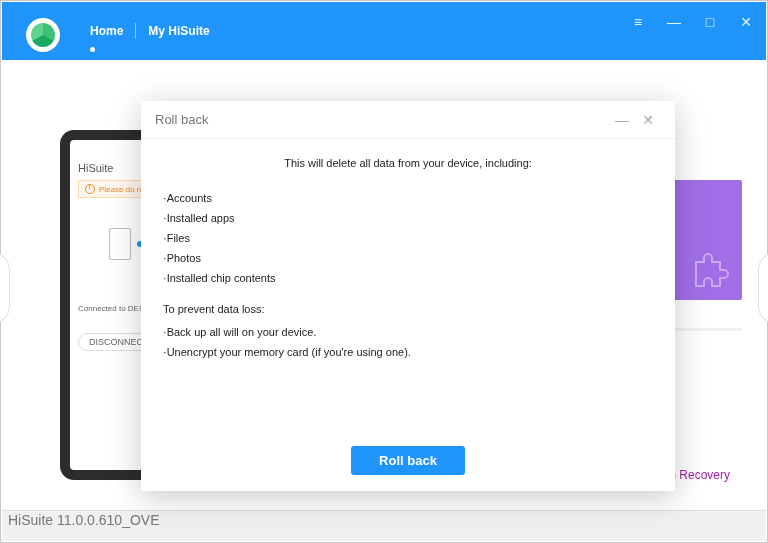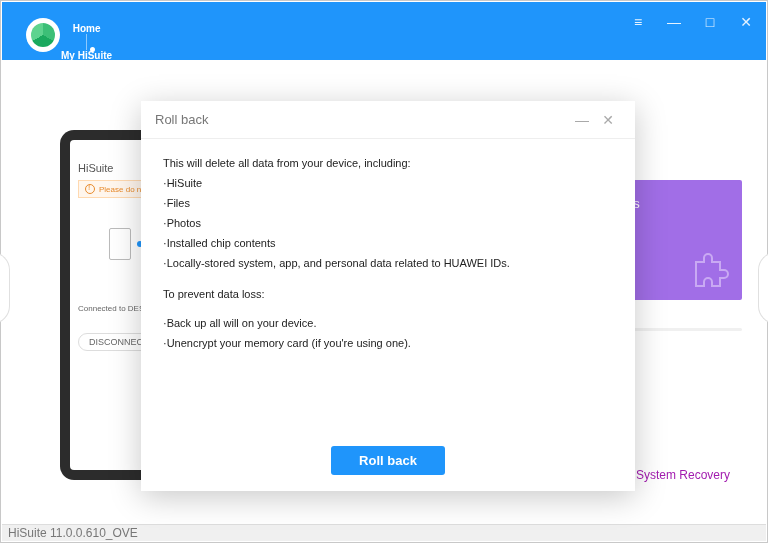--- a/index.html
+++ b/index.html
@@ -21,21 +21,21 @@
   }
   .logo-circle {
     position:absolute; left:24px; top:16px; width:34px; height:34px; border-radius:50%;
     background:#fff;
     display:flex; align-items:center; justify-content:center;
   }
   .logo-inner {
     width:24px; height:24px; border-radius:50%;
     background: conic-gradient(#3cbf77 0 120deg, #1aa95e 120deg 240deg, #5ed38f 240deg 360deg);
   }
-  .nav { position:absolute; left:59px; top:21px; display:flex; align-items:center; color:#fff; font-size:10px;flex-direction:column;}
+  .nav { position:absolute; left:88px; top:21px; display:flex; align-items:center; color:#fff; font-size:12px;}
   .nav span { font-weight:600; }
   .nav .sep { width:1px; height:16px; background:#8ec9fd; margin:0 12px; }
   .nav-dot { position:absolute; left:88px; top:45px; width:5px; height:5px; border-radius:50%; background:#fff; }
   .win-btns { position:absolute; right:12px; top:12px; display:flex; gap:20px; color:#e6f3ff; }
   .win-btns div { width:16px; height:16px; display:flex; align-items:center; justify-content:center; font-size:14px; cursor:pointer; }
   
   .page { position:absolute; left:1px; right:1px; top:59px; bottom:18px; background:#fff; }
   
   .phone {
     position:absolute; left:58px; top:70px; width:200px; height:350px;
@@ -63,33 +63,33 @@
   .purple-card .txt{position:absolute;left:14px;top:16px;color:#fff;font-size:13px;}
   .purple-card .puzzle{position:absolute;right:10px;bottom:10px;width:40px;height:40px;}
   .purple-card .puzzle svg{width:40px;height:40px;}
   .progress-bar{position:absolute;right:24px;top:268px;width:240px;height:3px;background:#f0f0f0;border-radius:2px;}
   .bottom-label{position:absolute;right:36px;bottom:42px;font-size:12px;color:#a21caf;}
   
   .edge-bump{position:absolute;width:18px;height:72px;background:#fff;top:192px;border:1px solid #e0e0e0;}
   .edge-left{left:-10px;border-radius:0 30px 30px 0;border-left:none;}
   .edge-right{right:-10px;border-radius:30px 0 0 30px;border-right:none;}
   
-  .statusbar{position:absolute;left:1px;right:1px;bottom:1px;height:17px;background:#f0f0f0;border-top:1px solid #ddd;font-size:12px;color:#777;padding:1px 6px;}
+  .statusbar{position:absolute;left:1px;right:1px;bottom:1px;height:31px;background:#f0f0f0;border-top:1px solid #ddd;font-size:14px;color:#777;padding:1px 6px;}
   
   .modal{
-    position:absolute; left:140px; top:100px; width:494px; height:390px;
+    position:absolute; left:140px; top:100px; width:534px; height:390px;
     background:#fff; box-shadow:0 6px 30px rgba(0,0,0,.22);
   }
   .modal-header{height:38px;border-bottom:1px solid #eee;display:flex;align-items:center;padding:0 14px;color:#777;font-size:13px;}
   .modal-header .spacer{flex:1;}
   .modal-header .hbtn{width:26px;text-align:center;color:#a9a9a9;cursor:pointer;font-size:14px;}
   .modal-body{padding:16px 22px 0 22px;color:#222;font-size:11px;line-height:1.55;}
-  .modal-body .heading{font-size:11px;margin-bottom:3px;}
+  .modal-body .heading{font-size:11px;margin-bottom:18px;text-align:center;}
   .modal-body .item{margin:3px 0;}
-  .modal-body .subhead{margin-top:14px;margin-bottom:12px;}
+  .modal-body .subhead{margin-top:14px;margin-bottom:6px;}
   .modal-footer{position:absolute;bottom:16px;left:0;right:0;display:flex;justify-content:center;}
   .primary-btn{
     background:#1f95fb;color:#fff;border:none;border-radius:3px;
     padding:7px 28px;font-size:13px;font-weight:600;cursor:pointer;
   }
 </style>
 </head>
 <body>
 
 <div class="app-frame">
@@ -154,25 +154,25 @@
   <div class="modal">
     <div class="modal-header">
       <span>Roll back</span>
       <div class="spacer"></div>
       <div class="hbtn">—</div>
       <div class="hbtn">✕</div>
     </div>
     <div class="modal-body">
       <div class="heading">This will delete all data from your device, including:</div>
       <div>
-        <div class="item">·HiSuite</div>
+        <div class="item">·Accounts</div>
+        <div class="item">·Installed apps</div>
         <div class="item">·Files</div>
         <div class="item">·Photos</div>
         <div class="item">·Installed chip contents</div>
-        <div class="item">·Locally-stored system, app, and personal data related to HUAWEI IDs.</div>
       </div>
       <div class="subhead">To prevent data loss:</div>
       <div>
         <div class="item">·Back up all will on your device.</div>
         <div class="item">·Unencrypt your memory card (if you're using one).</div>
       </div>
     </div>
     <div class="modal-footer">
       <button class="primary-btn">Roll back</button>
     </div>

